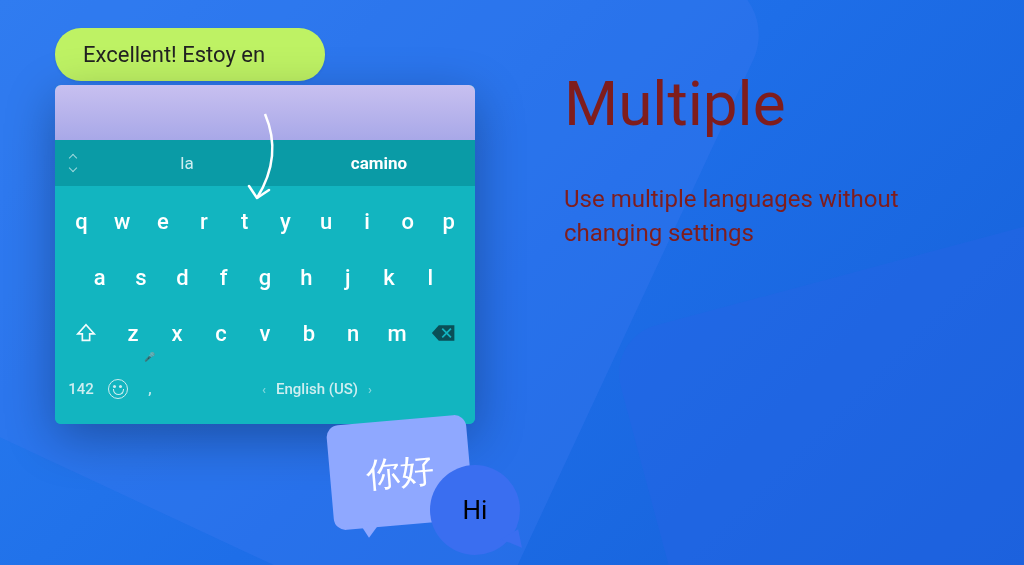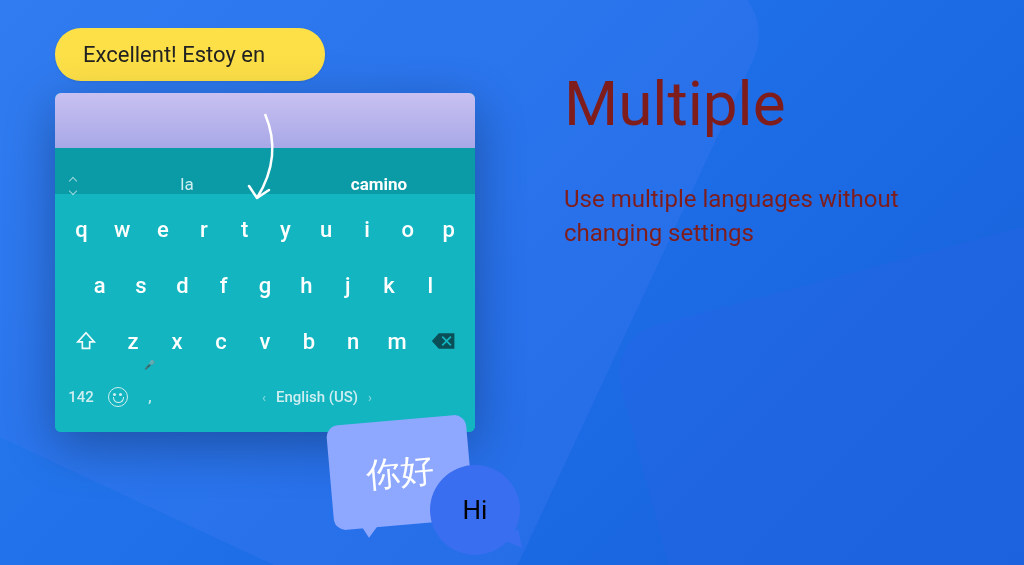--- a/index.html
+++ b/index.html
@@ -3,25 +3,25 @@
 <meta charset="utf-8">
 <style>
 *{margin:0;padding:0;box-sizing:border-box;font-family:-apple-system,BlinkMacSystemFont,"Segoe UI",Roboto,sans-serif;}
 body{width:1024px;height:565px;overflow:hidden;position:relative;background:linear-gradient(135deg,#2a7ef0 0%,#1e6ee8 50%,#1560d8 100%);}
 .bg-shape{position:absolute;width:720px;height:720px;border-radius:60px;background:rgba(60,120,240,0.35);transform:rotate(25deg);top:-180px;left:-60px;}
 .bg-shape2{position:absolute;width:500px;height:500px;border-radius:50px;background:rgba(40,100,230,0.4);transform:rotate(-15deg);bottom:-200px;right:-140px;}
 .text-col{position:absolute;right:60px;top:70px;width:400px;color:#7f1d1d;}
 .title{font-size:62px;font-weight:400;line-height:1.1;margin-bottom:45px;}
 .desc{font-size:24px;font-weight:400;line-height:1.4;}
 .phone-area{position:absolute;left:55px;top:28px;width:420px;}
-.text-bubble{position:relative;background:#fde047;border-radius:26px;padding:14px 28px;font-size:22px;color:#222;width:270px;margin-bottom:12px;box-shadow:0 1px 3px rgba(0,0,0,0.08);}
+.text-bubble{position:relative;background:#bef264;border-radius:26px;padding:14px 28px;font-size:22px;color:#222;width:270px;margin-bottom:4px;box-shadow:0 1px 3px rgba(0,0,0,0.08);}
 .arrow-svg{position:absolute;left:180px;top:78px;z-index:3;}
 .keyboard-wrap{position:relative;width:420px;border-radius:6px;overflow:hidden;box-shadow:0 14px 50px rgba(0,0,0,0.3);background:#12b5c0;}
 .kb-header{height:55px;background:linear-gradient(180deg,#c8c0f0 0%,#a8a8e8 100%);}
-.suggestion-bar{display:flex;align-items:flex-end;height:46px;background:#0a9ba6;color:#cfeef0;font-size:17px;}
+.suggestion-bar{display:flex;align-items:center;height:46px;background:#0a9ba6;color:#cfeef0;font-size:17px;}
 .sug-handle{width:36px;display:flex;justify-content:center;align-items:center;flex-direction:column;gap:4px;opacity:0.6;}
 .sug-handle span{display:block;width:6px;height:6px;border-left:1.5px solid #fff;border-top:1.5px solid #fff;}
 .sug-handle .up{transform:rotate(45deg);}
 .sug-handle .down{transform:rotate(-135deg);}
 .sug{flex:1;text-align:center;padding:0 8px;}
 .sug.center{color:#fff;font-weight:700;}
 .key-rows{background:#12b5c0;padding:10px 6px 4px;}
 .krow{display:flex;justify-content:center;gap:0;margin-bottom:6px;}
 .key{flex:1;height:50px;display:flex;justify-content:center;align-items:center;color:#fff;font-size:22px;font-weight:500;}
 .krow2{padding:0 18px;}

